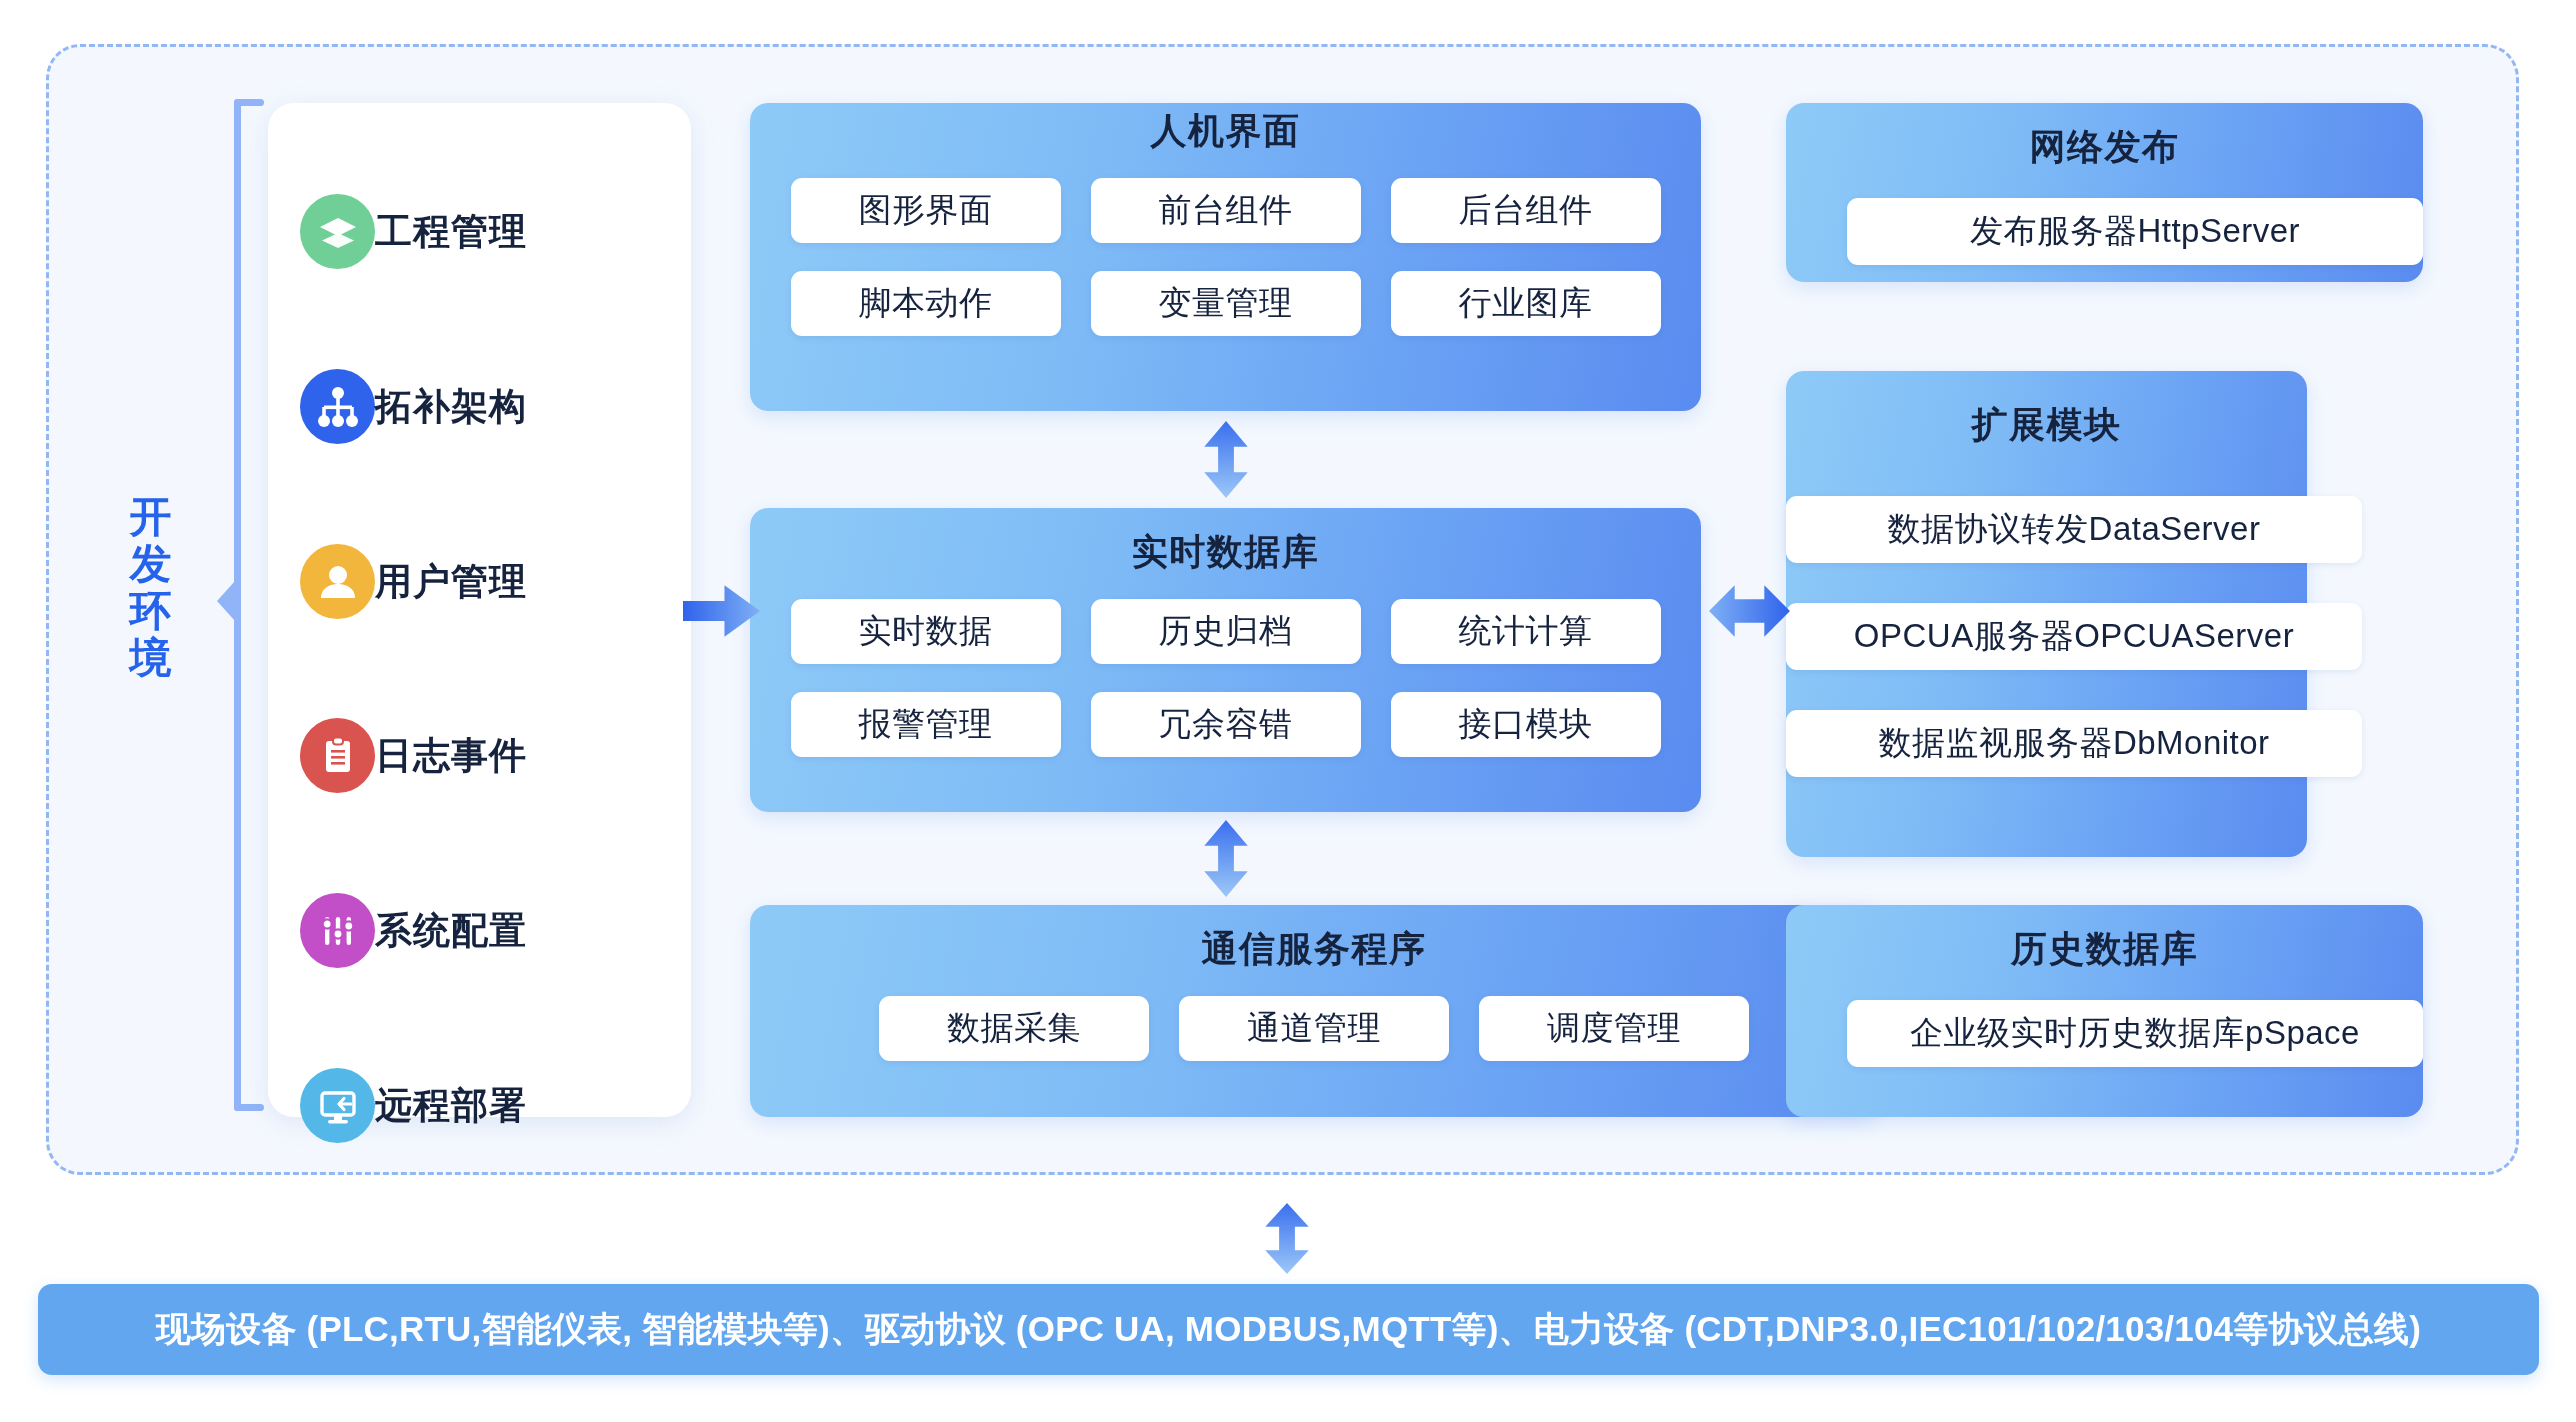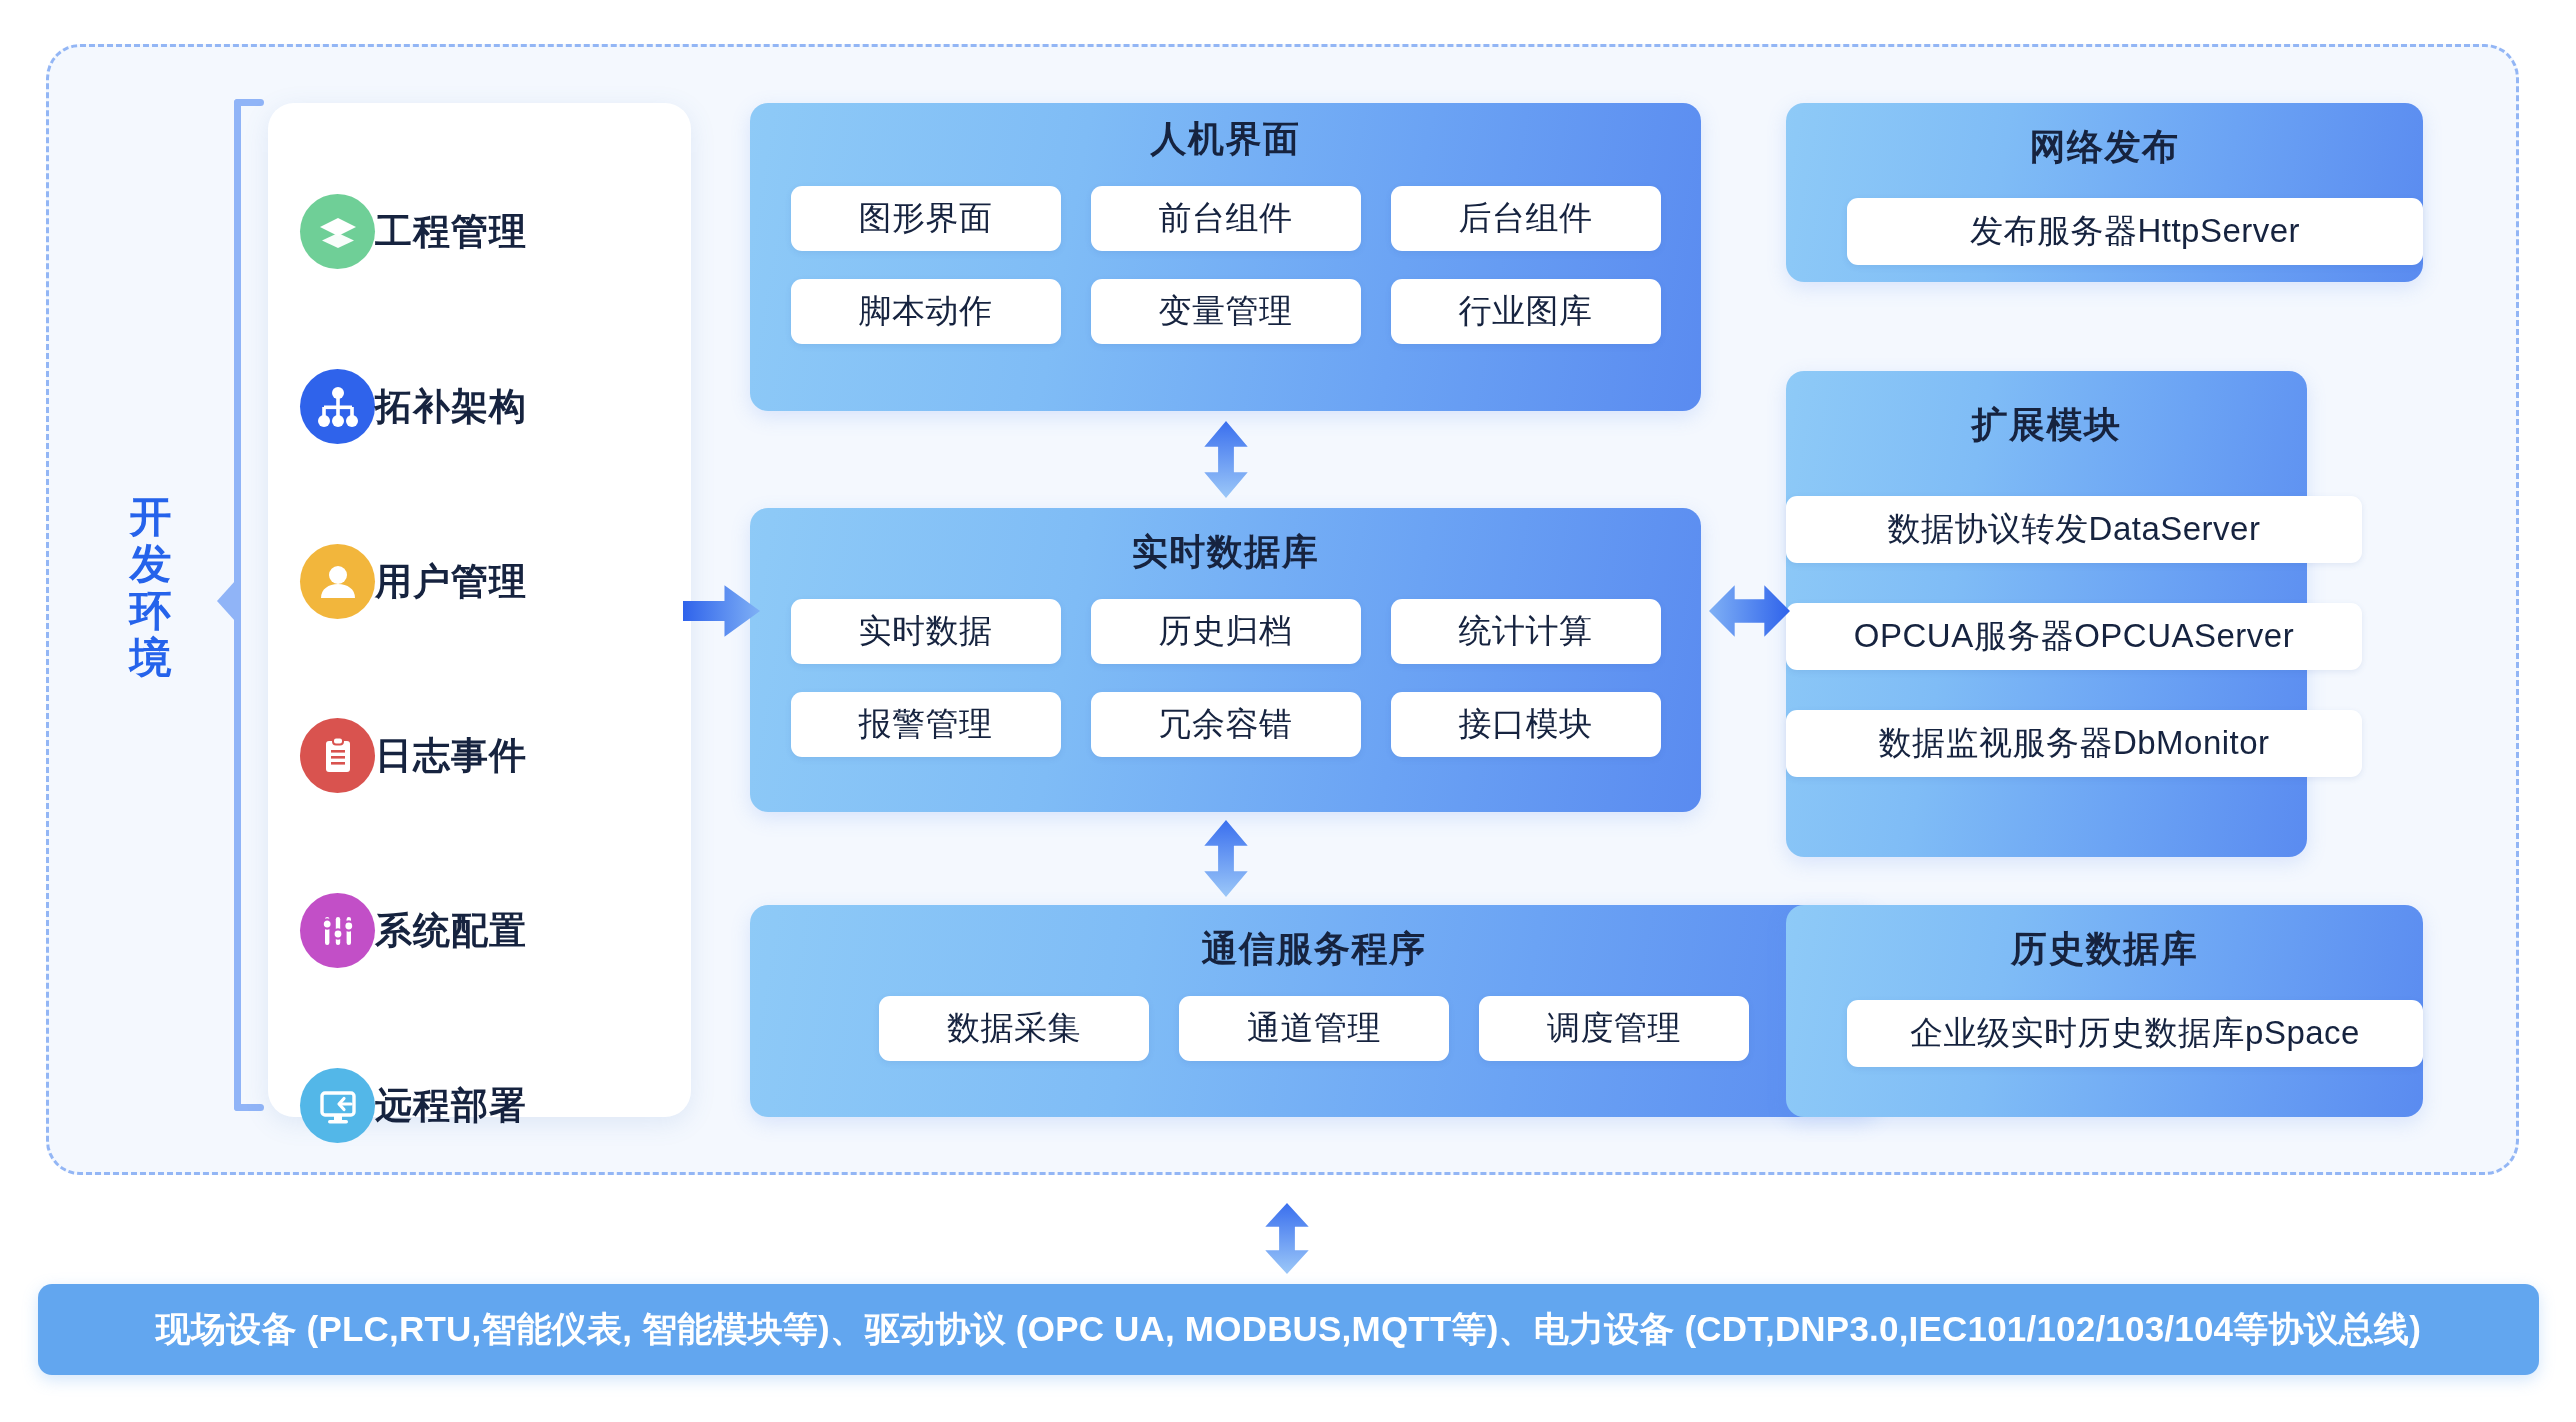--- a/index.html
+++ b/index.html
@@ -78,21 +78,21 @@
   .chips{display:flex;flex-wrap:wrap;justify-content:center;}
   .chip{
     background:#ffffff;border-radius:11px;
     display:flex;align-items:center;justify-content:center;
     color:#16233f;font-size:33px;font-weight:400;white-space:nowrap;
     box-shadow:0 2px 6px rgba(40,80,160,.10);
     letter-spacing:0.5px;
   }
 
   
-  #panel-hmi{left:750px;top:103px;width:951px;height:308px;padding:12px 0 0 0;}
+  #panel-hmi{left:750px;top:103px;width:951px;height:308px;padding:4px 0 0 0;}
   #panel-rtdb{left:750px;top:508px;width:951px;height:304px;padding:20px 0 0 0;}
   #panel-comm{left:750px;top:905px;width:1128px;height:212px;padding:20px 0 0 0;}
 
   #panel-hmi .chips,#panel-rtdb .chips,#panel-comm .chips{
     width:100%;gap:28px 30px;margin-top:22px;
   }
   #panel-hmi .chip,#panel-rtdb .chip{width:270px;height:65px;}
   #panel-comm .chip{width:270px;height:65px;}
 
   

